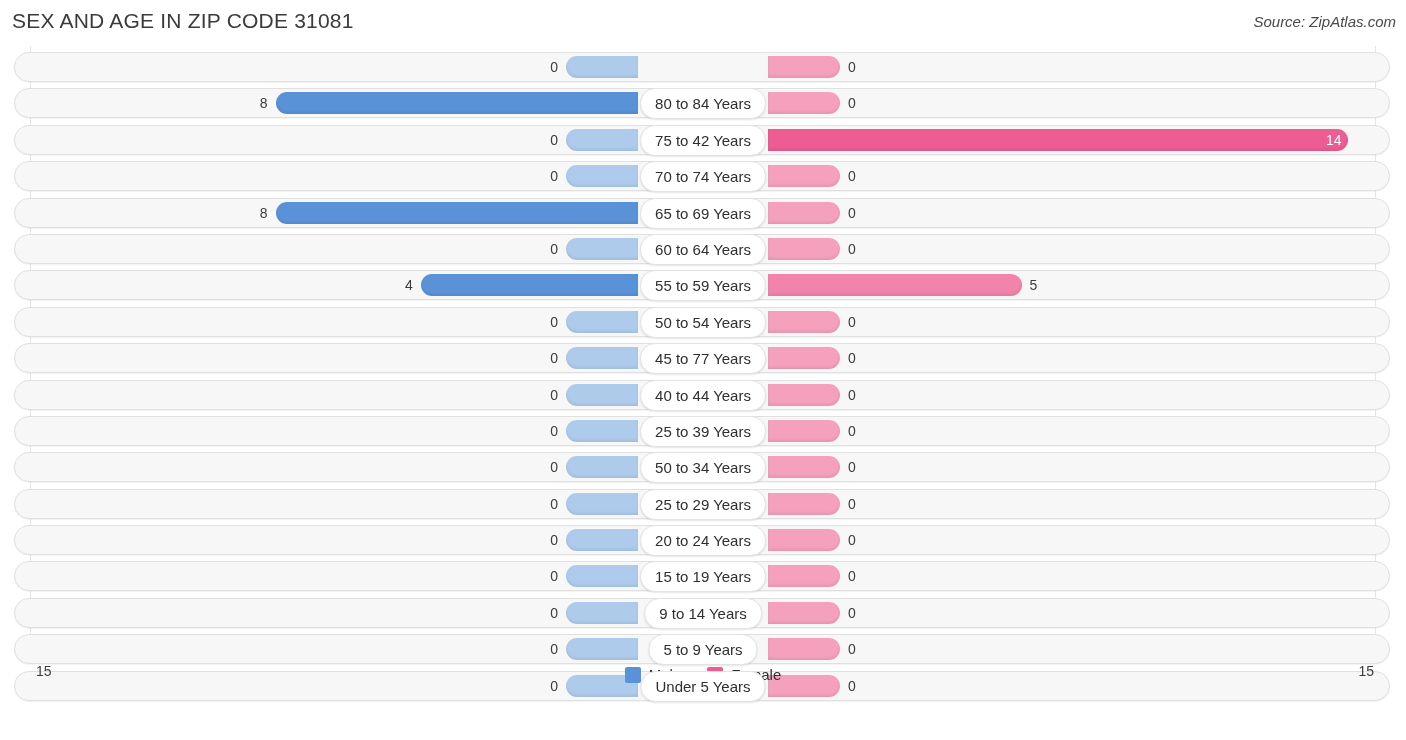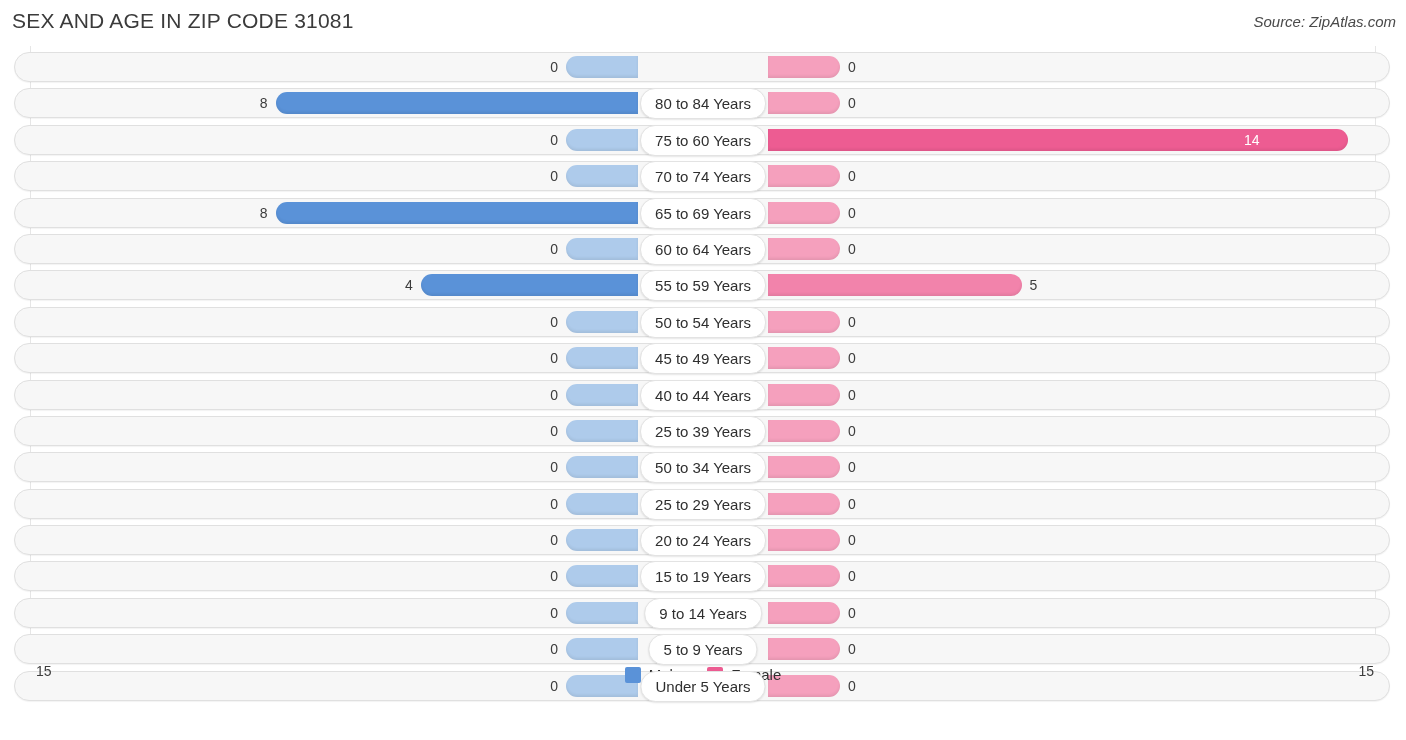--- a/index.html
+++ b/index.html
@@ -220,22 +220,22 @@
           <div class="bar female zero" style="width: 72px;"></div>
           <div class="value male-val" style="right: 1138.4px;">8</div>
           <div class="value female-val" style="left: 848px;">0</div>
           <div class="cat-pill">80 to 84 Years</div>
         </div>
         <div class="row">
           <div class="track"></div>
           <div class="bar male zero" style="width: 72px;"></div>
           <div class="bar female" style="width: 580.2px;"></div>
           <div class="value male-val" style="right: 848px;">0</div>
-          <div class="value female-val inside" style="left: 1244px;">14</div>
-          <div class="cat-pill">75 to 60 Years</div>
+          <div class="value female-val inside" style="left: 1326px;">14</div>
+          <div class="cat-pill">75 to 42 Years</div>
         </div>
         <div class="row">
           <div class="track"></div>
           <div class="bar male zero" style="width: 72px;"></div>
           <div class="bar female zero" style="width: 72px;"></div>
           <div class="value male-val" style="right: 848px;">0</div>
           <div class="value female-val" style="left: 848px;">0</div>
           <div class="cat-pill">70 to 74 Years</div>
         </div>
         <div class="row">
@@ -269,21 +269,21 @@
           <div class="value male-val" style="right: 848px;">0</div>
           <div class="value female-val" style="left: 848px;">0</div>
           <div class="cat-pill">50 to 54 Years</div>
         </div>
         <div class="row">
           <div class="track"></div>
           <div class="bar male zero" style="width: 72px;"></div>
           <div class="bar female zero" style="width: 72px;"></div>
           <div class="value male-val" style="right: 848px;">0</div>
           <div class="value female-val" style="left: 848px;">0</div>
-          <div class="cat-pill">45 to 49 Years</div>
+          <div class="cat-pill">45 to 77 Years</div>
         </div>
         <div class="row">
           <div class="track"></div>
           <div class="bar male zero" style="width: 72px;"></div>
           <div class="bar female zero" style="width: 72px;"></div>
           <div class="value male-val" style="right: 848px;">0</div>
           <div class="value female-val" style="left: 848px;">0</div>
           <div class="cat-pill">40 to 44 Years</div>
         </div>
         <div class="row">

